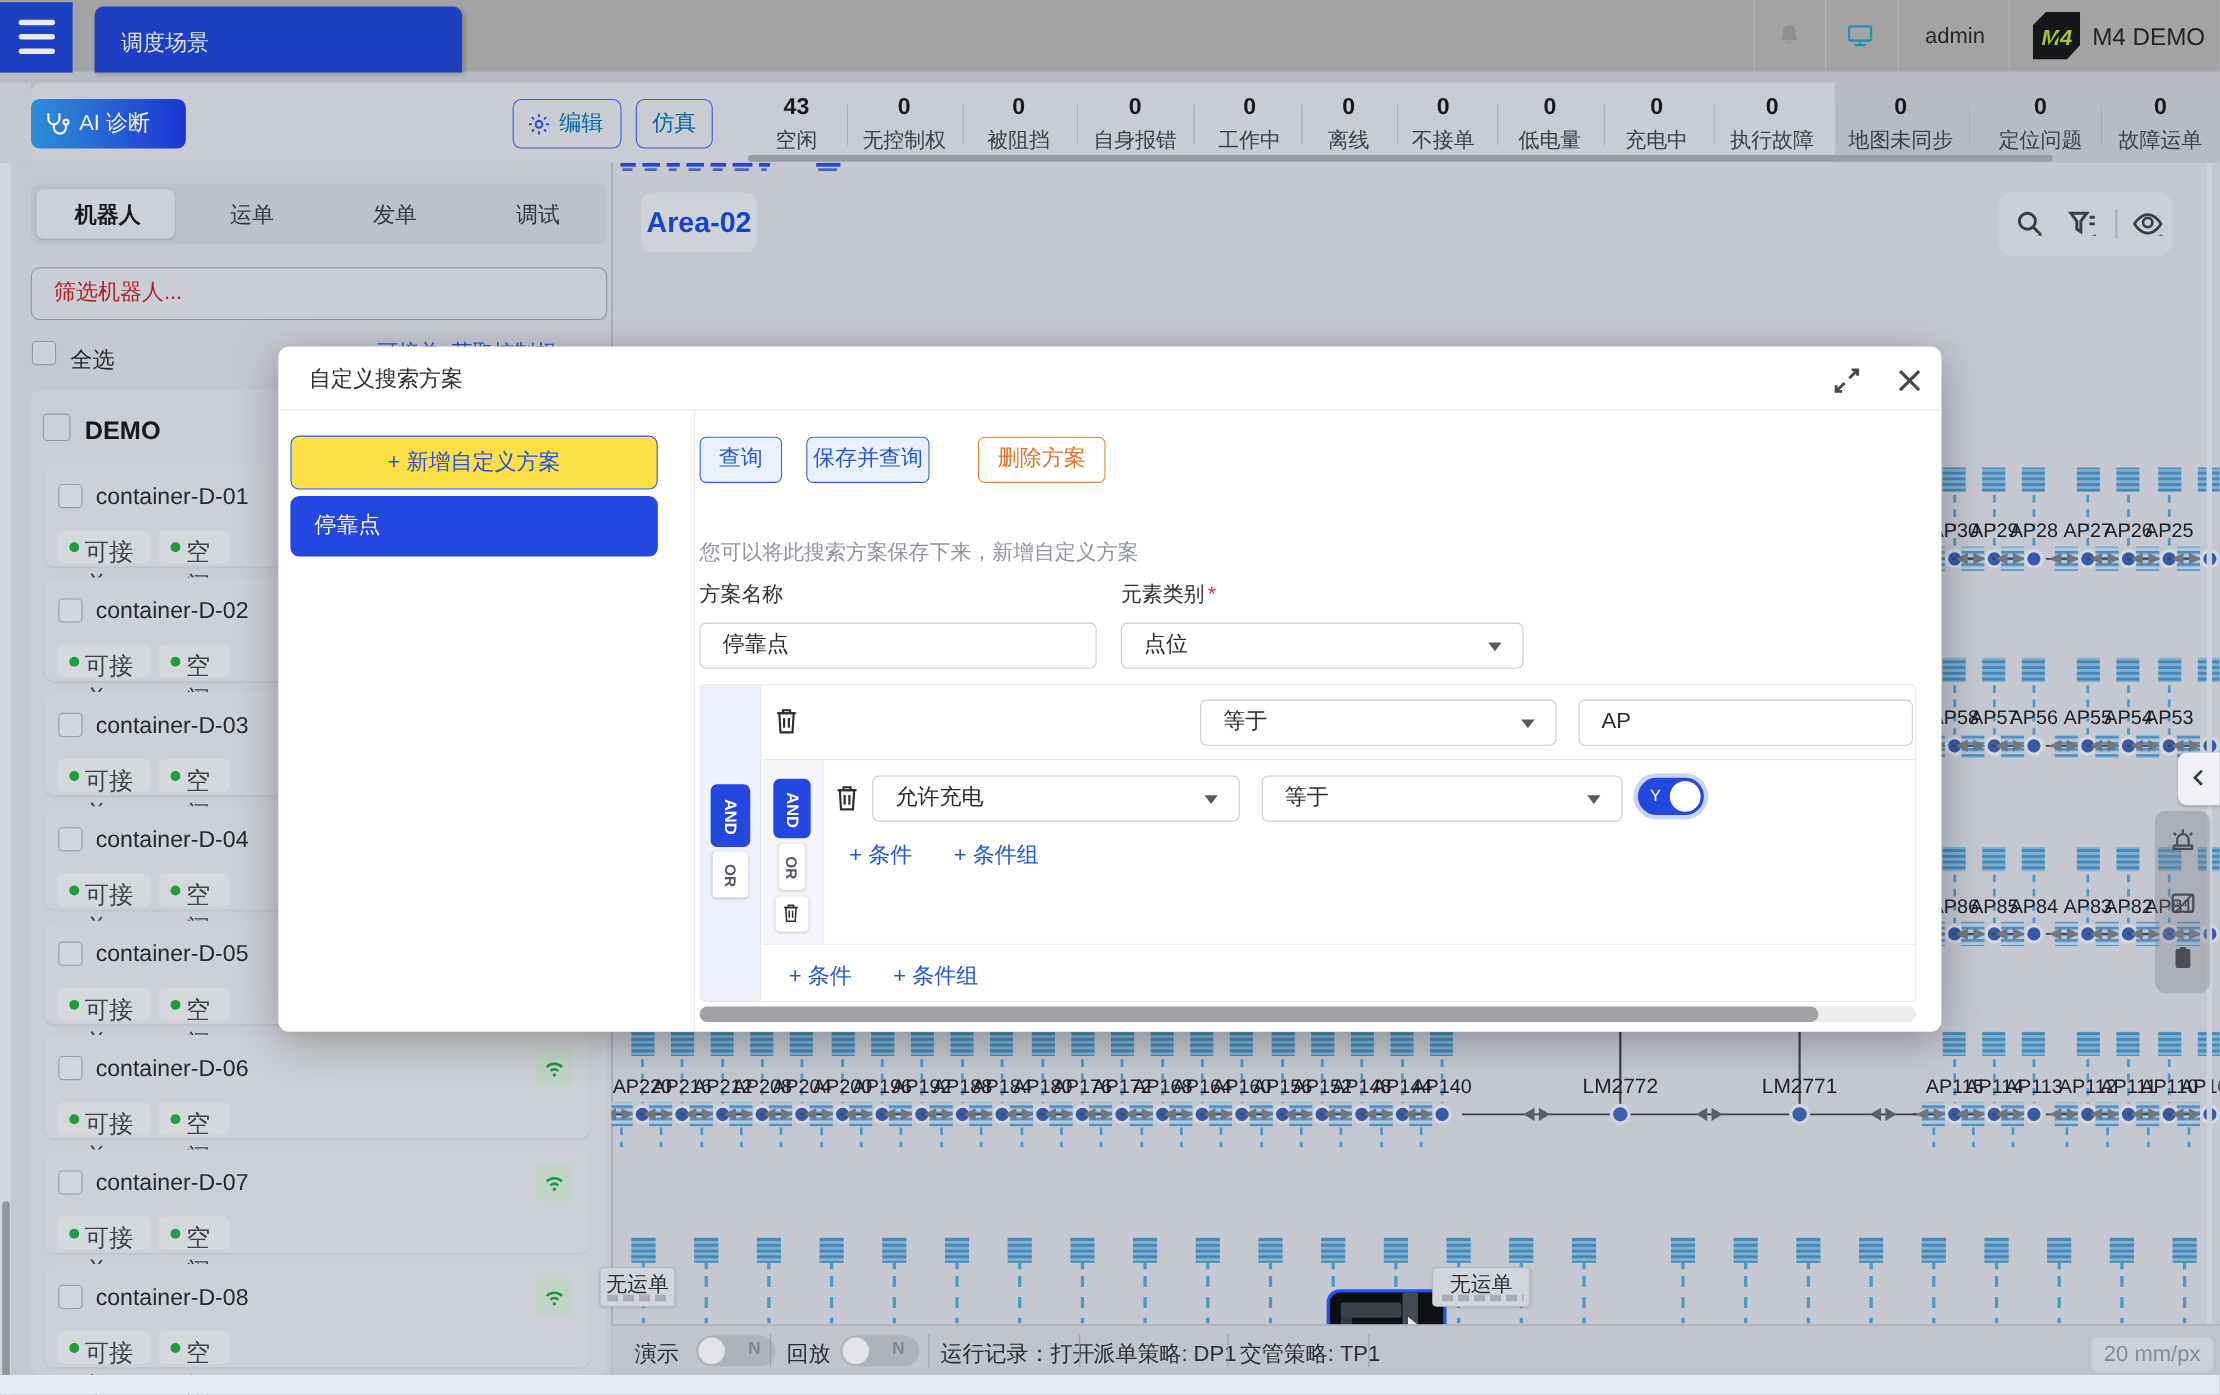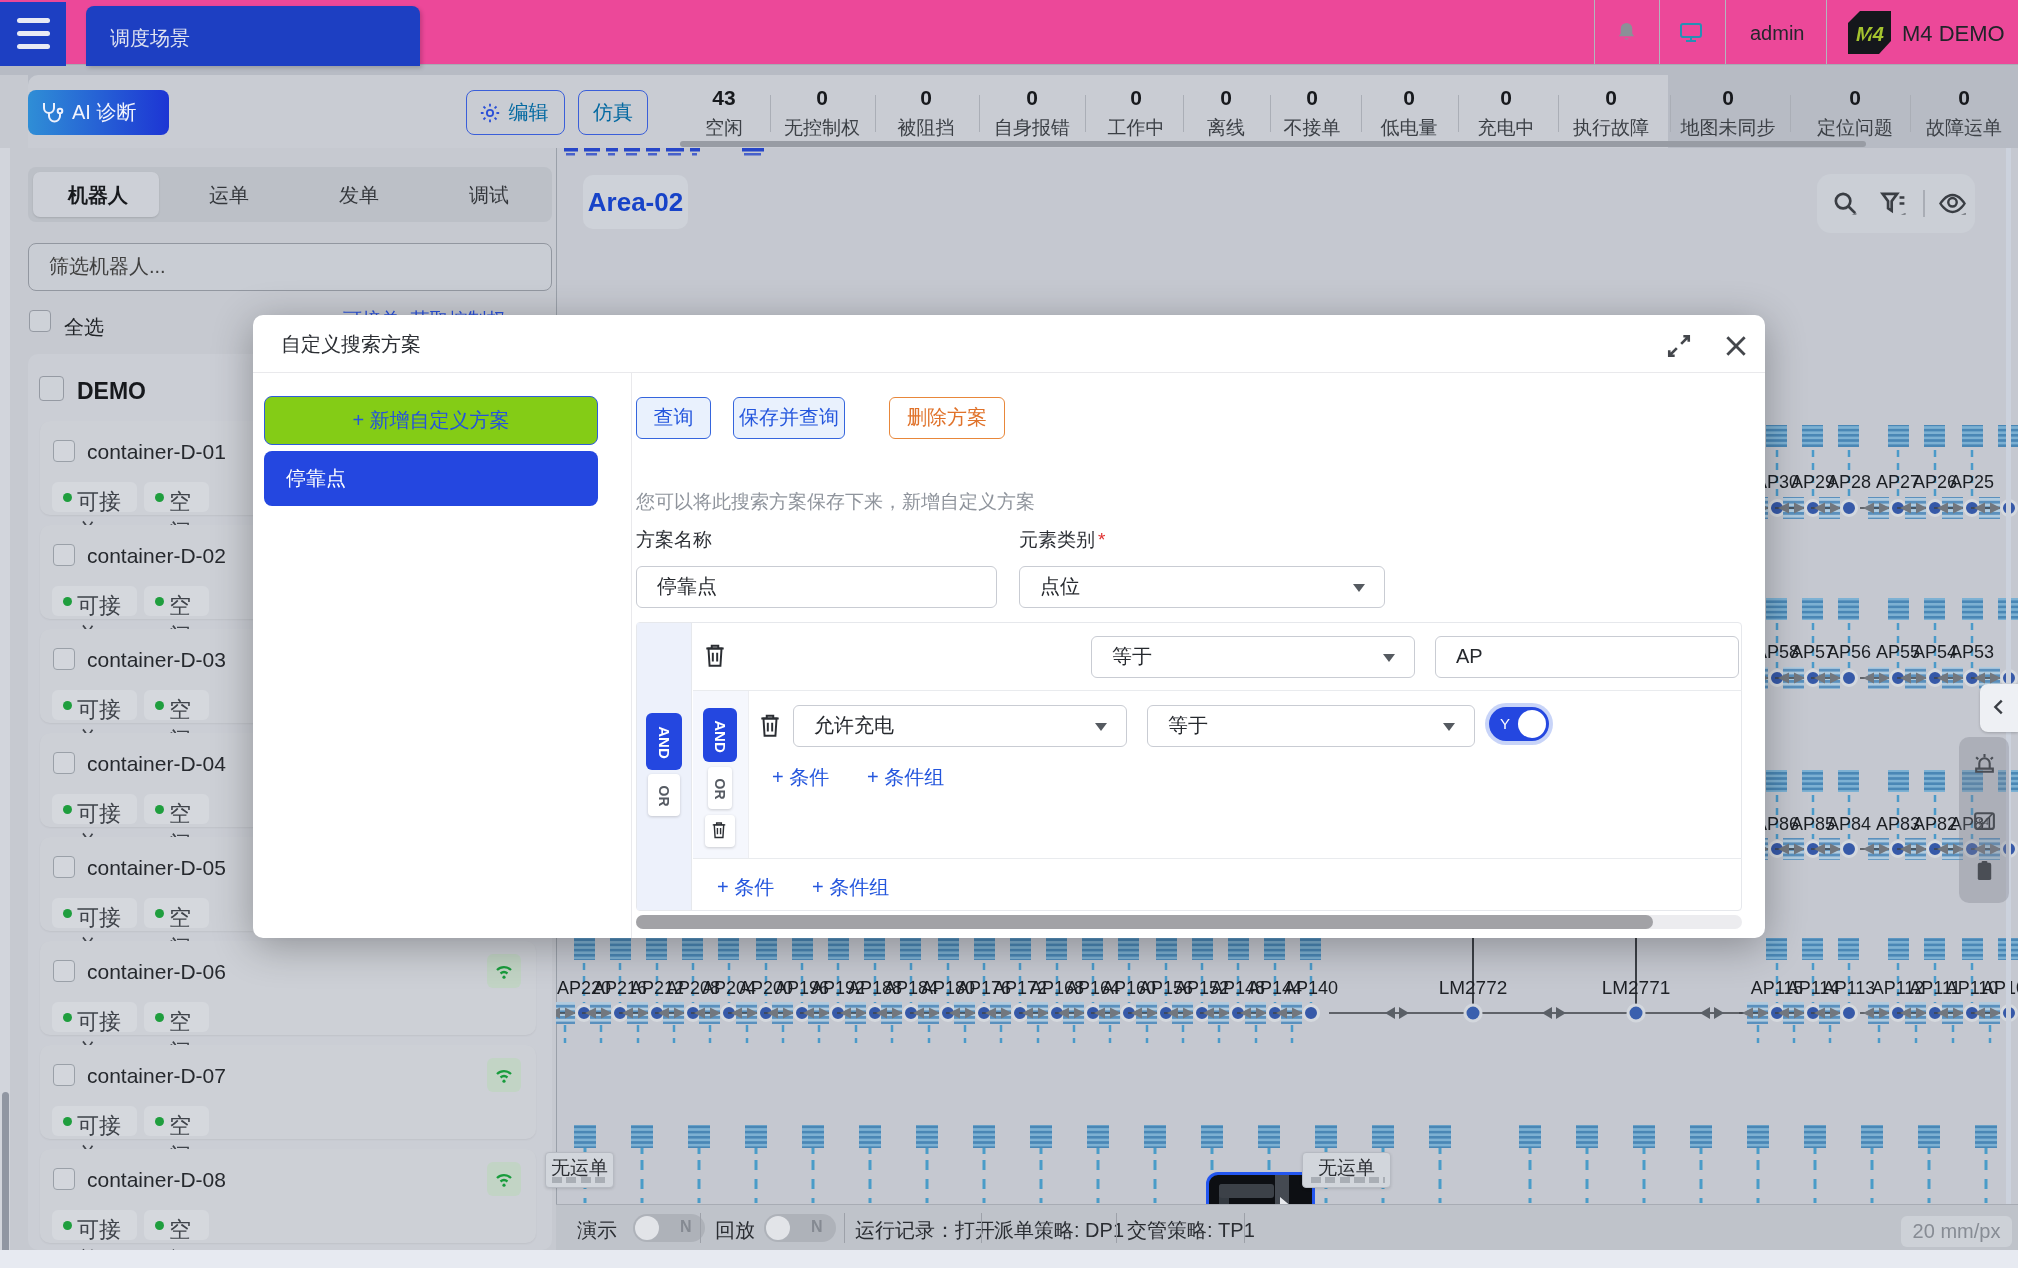--- a/index.html
+++ b/index.html
@@ -1,18 +1,18 @@
 <!DOCTYPE html>
 <html><head><meta charset="utf-8"><style>
 *{margin:0;padding:0;box-sizing:border-box;}
 html,body{width:2018px;height:1268px;overflow:hidden;}
 body{font-family:"Liberation Sans",sans-serif;position:relative;background:#b7bbc4;}
 .abs{position:absolute;}
 
-#hdr{position:absolute;left:0;top:0;width:2018px;height:65px;background:#ec4899;border-bottom:1px solid #a7abb4;}
+#hdr{position:absolute;left:0;top:0;width:2018px;height:65px;background:#a3a3a3;border-bottom:1px solid #a7abb4;}
 #burger{position:absolute;left:0;top:2px;width:66px;height:64px;background:#1d3fc2;}
 .bbar{position:absolute;left:17px;width:33px;height:5px;border-radius:2.5px;background:#e8eaf4;}
 #tab0{position:absolute;left:86px;top:6px;width:334px;height:60px;background:#1d3fc2;border-radius:8px 8px 0 0;box-shadow:2px 2px 4px rgba(0,0,0,.18);}
 #tab0 span{position:absolute;left:24px;top:19px;font-size:20px;color:#dde1f0;}
 .hsep{position:absolute;top:0;width:1px;height:64px;background:#b2b6be;}
 #admin{position:absolute;left:1750px;top:22px;font-size:20px;color:#24272c;}
 #m4demo{position:absolute;left:1902px;top:21px;font-size:22px;color:#212429;}
 
 #tbar{position:absolute;left:28px;top:75px;width:1640px;height:73px;background:#c9ccd3;border-radius:10px 0 0 0;}
 #aibtn{position:absolute;left:0px;top:15px;width:141px;height:45px;border-radius:8px;background:linear-gradient(90deg,#2f8ed6,#1d35d4);color:#f2f4fc;font-size:20px;line-height:45px;}
@@ -26,21 +26,21 @@
 .stat .l{font-size:19px;color:#3c4046;margin-top:5px;}
 .ssep{position:absolute;top:20px;width:1px;height:37px;background:#aaaeb6;}
 #statbar{position:absolute;left:652px;top:66px;width:1186px;height:6px;border-radius:3px;background:#989ca4;}
 
 #lpanel{position:absolute;left:0;top:148px;width:556px;height:1102px;background:#c6c9d0;}
 #ltrack{position:absolute;left:0;top:0;width:10px;height:1120px;background:#d2d5dc;}
 #lthumb{position:absolute;left:2px;top:944px;width:7px;height:176px;border-radius:4px;background:#9096a2;}
 #ltabs{position:absolute;left:28px;top:19px;width:524px;height:55px;background:#bcc0c7;border-radius:8px;}
 #lpill{position:absolute;left:5px;top:5px;width:126px;height:45px;background:#cdd0d7;border-radius:7px;box-shadow:0 1px 2px rgba(0,0,0,.12);}
 .ltab{position:absolute;top:15px;font-size:20px;color:#34373c;width:130px;text-align:center;}
-#lsearch{position:absolute;left:28px;top:95px;width:524px;height:48px;border:1.5px solid #9297a0;border-radius:8px;background:#c9cdd4;font-size:20px;color:#404040;line-height:45px;}
+#lsearch{position:absolute;left:28px;top:95px;width:524px;height:48px;border:1.5px solid #9297a0;border-radius:8px;background:#c9cdd4;font-size:20px;color:#b91c1c;line-height:45px;}
 #lsearch span{margin-left:20px;}
 .cb{position:absolute;border:1.5px solid #959aa3;border-radius:4px;background:#ced2d8;}
 #selall{position:absolute;left:64px;top:166px;font-size:20px;color:#212428;}
 #blinks{position:absolute;left:343px;top:163px;font-size:19px;color:#2950d8;}
 #dbox{position:absolute;left:77px;top:230px;font-size:23px;font-weight:bold;color:#17191d;}
 .card{position:absolute;left:40px;width:496px;height:94px;background:#cdd0d6;border-radius:10px;box-shadow:0 1px 2px rgba(0,0,0,.06);}
 .card .nm{position:absolute;left:47px;top:19px;font-size:21px;color:#26292e;}
 .tag{position:absolute;top:61px;height:30px;background:#d5d8dd;border-radius:6px;font-size:22px;color:#3f434a;}
 .tag .dot{position:absolute;left:11px;top:11px;width:9px;height:9px;border-radius:50%;background:#1f9e3e;}
 .tag span{position:absolute;left:25px;top:5px;}
@@ -62,21 +62,21 @@
 .toggle .kn{position:absolute;left:2px;top:2px;width:24px;height:24px;border-radius:50%;background:#e2e4e8;}
 .toggle .tn{position:absolute;left:47px;top:4px;font-size:16px;font-weight:bold;color:#858a92;}
 .bsep{position:absolute;top:8px;width:1px;height:30px;background:#9da1a9;}
 #scale{position:absolute;left:1345px;top:1068px;width:111px;height:31px;background:#cdd1d7;border-radius:6px;text-align:center;line-height:31px;font-size:20px;color:#878c94;}
 #bstrip{position:absolute;left:0;top:1250px;width:2018px;height:18px;background:#e7eaf1;}
 
 #modal{position:absolute;left:253px;top:315px;width:1512px;height:623px;background:#fff;border-radius:10px;box-shadow:0 8px 40px rgba(0,0,0,.3);}
 #mtitle{position:absolute;left:28px;top:16px;font-size:20px;font-weight:500;color:#2b2e33;}
 #mhdiv{position:absolute;left:0;top:57px;width:1512px;height:1px;background:#e9e9ec;}
 #mvdiv{position:absolute;left:378px;top:57px;width:1px;height:566px;background:#e9e9ec;}
-#addbtn{position:absolute;left:11px;top:81px;width:334px;height:49px;background:#84cc16;border:1.5px solid #2e5bdd;border-radius:8px;text-align:center;line-height:46px;font-size:20px;color:#2453dd;}
+#addbtn{position:absolute;left:11px;top:81px;width:334px;height:49px;background:#fde047;border:1.5px solid #2e5bdd;border-radius:8px;text-align:center;line-height:46px;font-size:20px;color:#2453dd;}
 #sitem{position:absolute;left:11px;top:136px;width:334px;height:55px;background:#2447e0;border-radius:8px;line-height:55px;font-size:20px;color:#fff;}
 #sitem span{margin-left:22px;}
 .mbtn{position:absolute;top:82px;height:42px;border-radius:6px;font-size:20px;text-align:center;}
 .mbtn.bl{background:#e9f1fd;border:1.5px solid #3565dd;color:#2456dd;}
 .mbtn.or{background:#fff;border:1.5px solid #e8873a;color:#e0722a;}
 #mhint{position:absolute;left:383px;top:174px;font-size:19px;color:#8f949c;}
 .mlabel{position:absolute;top:212px;font-size:19px;color:#2b2e34;}
 .req{color:#e03131;margin-left:3px;}
 .minput{position:absolute;height:42px;border:1.5px solid #c9ccd3;border-radius:6px;background:#fff;font-size:20px;color:#26292e;line-height:39px;}
 .minput span{margin-left:20px;}

